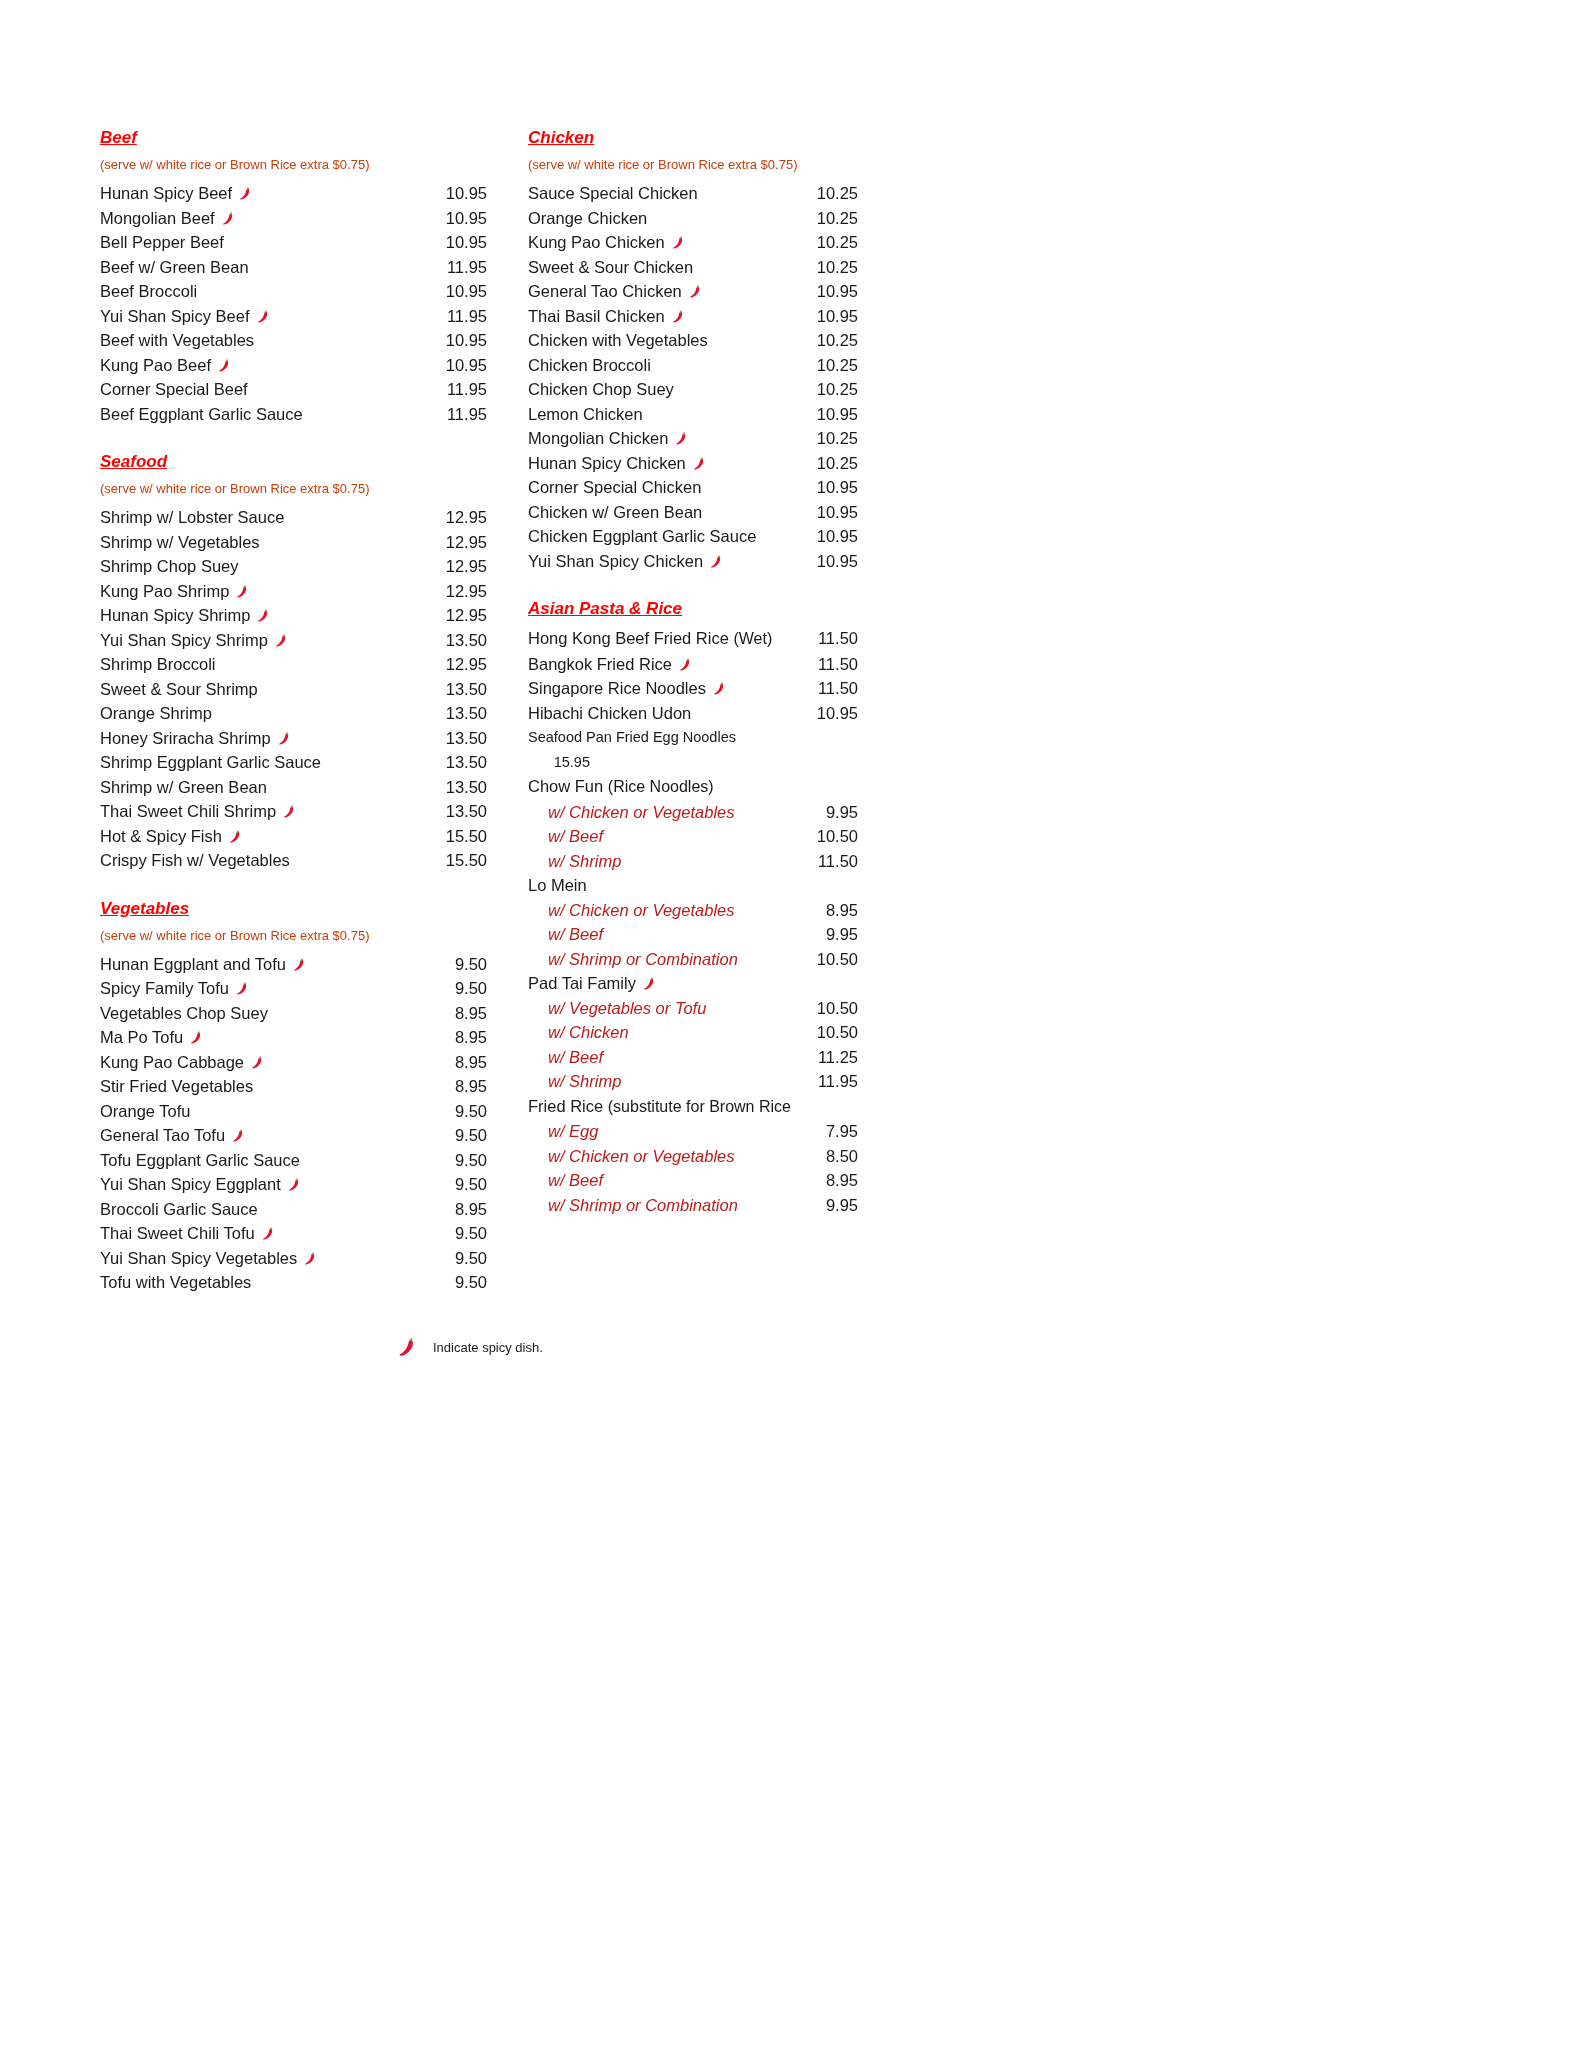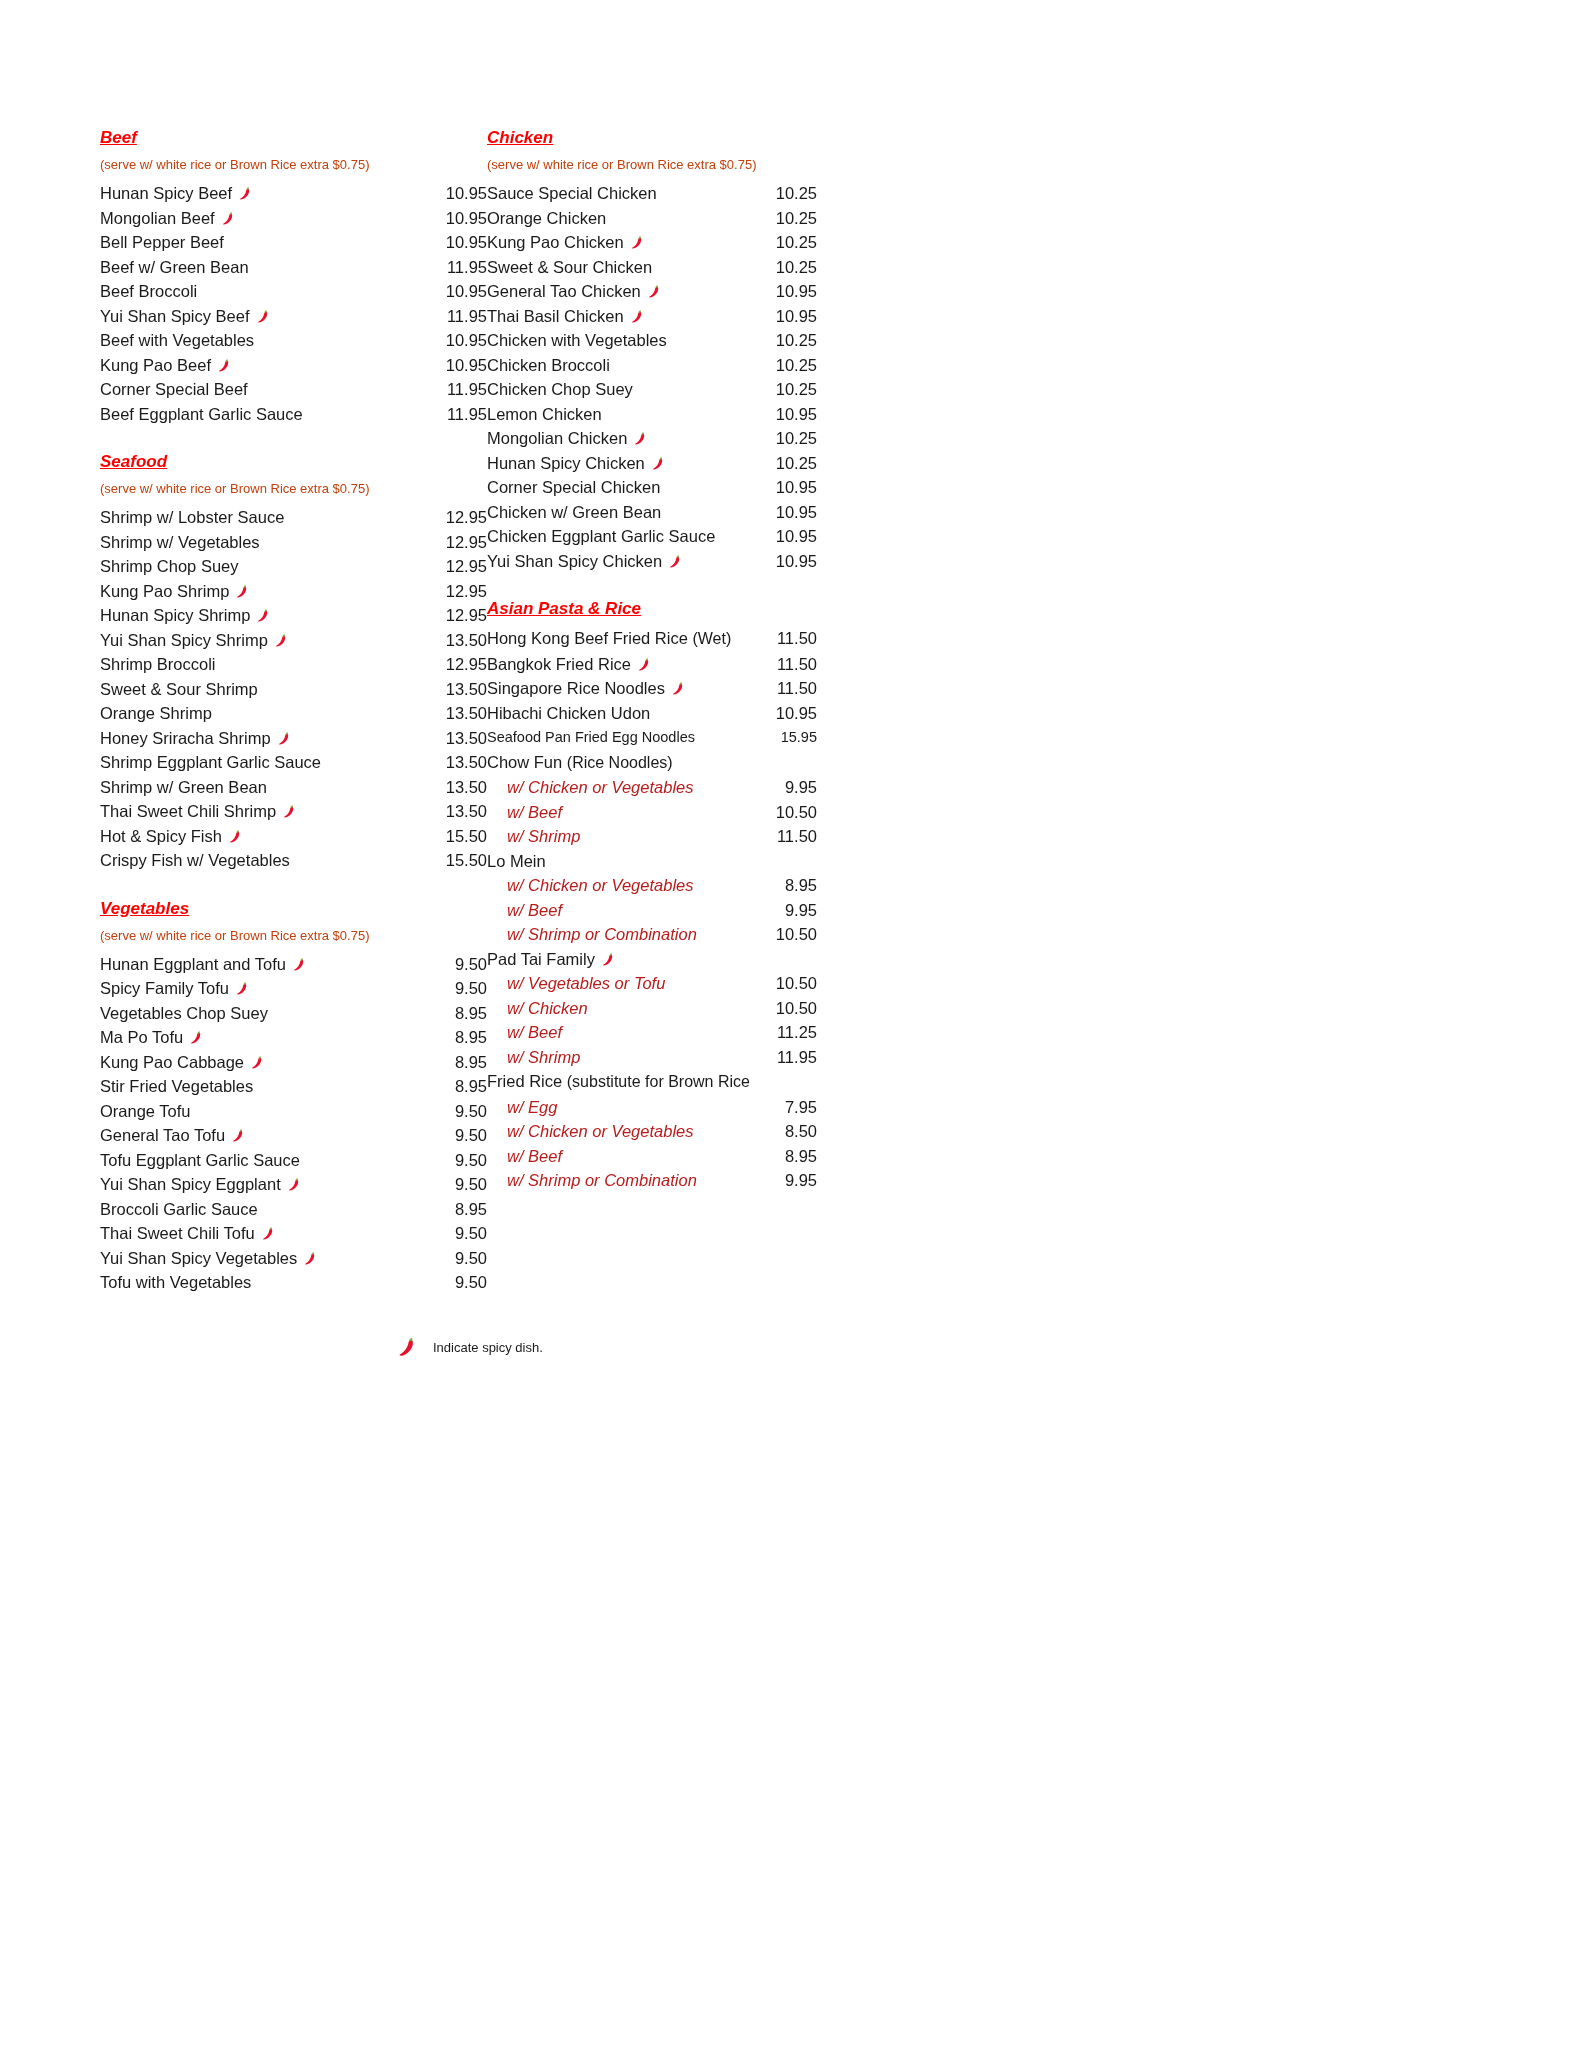--- a/index.html
+++ b/index.html
@@ -13,20 +13,21 @@
     overflow: hidden;
   }
   .page {
     position: absolute;
     left: 100px;
     top: 126px;
     width: 758px;
   }
   .columns {
     display: flex;
+    gap: 41px;
     align-items: flex-start;
   }
   .menu-column { width: 387px; flex: none; }
   .menu-column.right { width: 330px; }
   .menu-section { margin-bottom: 24px; }
   .section-title {
     font-size: 17px;
     font-weight: bold;
     font-style: italic;
     text-decoration: underline;
@@ -46,21 +47,21 @@
     font-size: 16.5px;
     line-height: 24.5px;
   }
   .item-name { flex: 1; white-space: nowrap; overflow: hidden; }
   .item-price { width: 62px; text-align: right; flex: none; }
   .menu-row.sub .item-name {
     color: #b91c1c;
     font-style: italic;
     margin-left: 20px;
   }
-  .menu-row.small { font-size: 14.5px; }
+  .menu-row.small { font-size: 14.5px; flex-direction: column; }
   .item-note { font-size: 16px; }
   .chili {
     display: inline-block;
     width: 15px;
     height: 17px;
     margin-left: 5px;
     vertical-align: -3px;
   }
   .footer-note {
     position: absolute;

